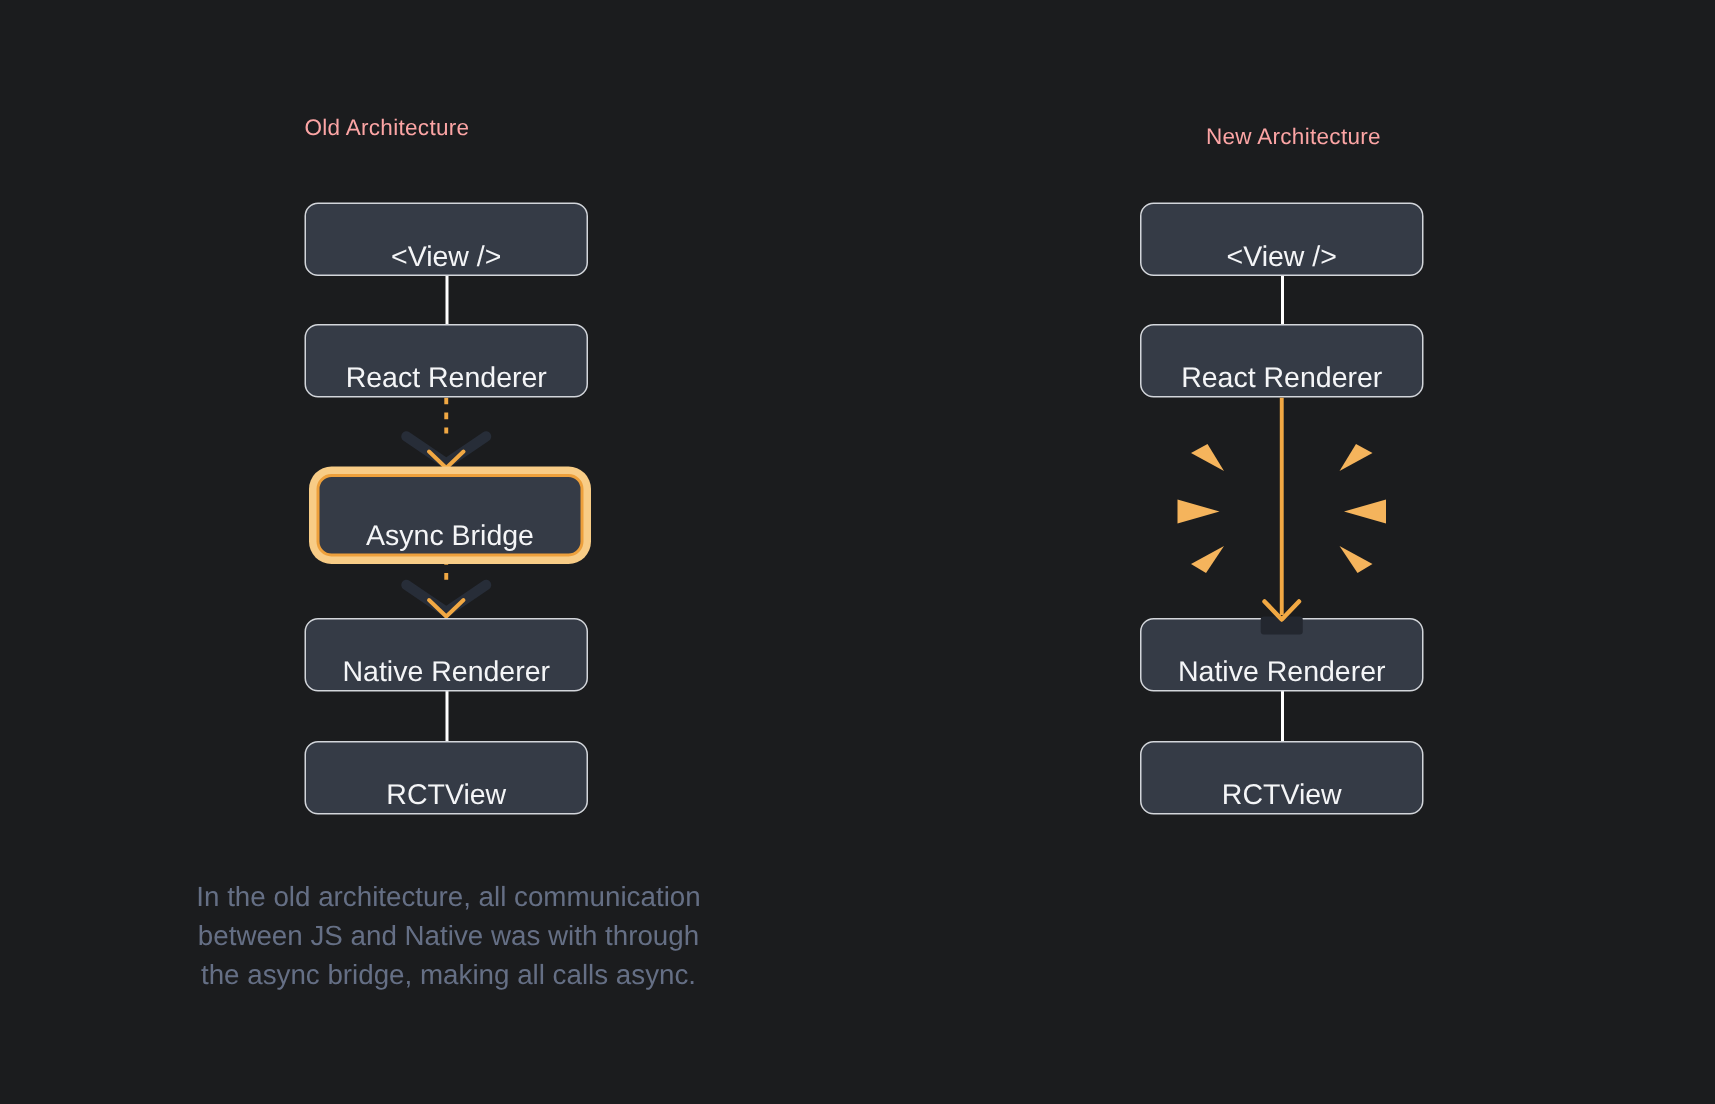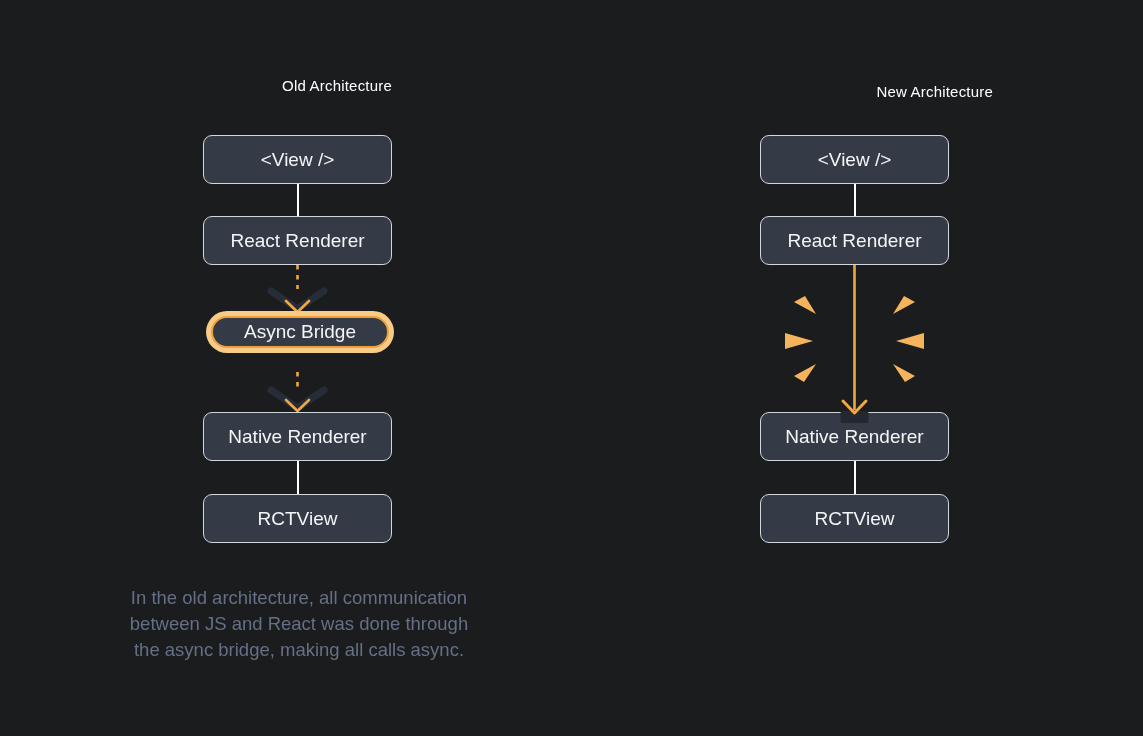--- a/index.html
+++ b/index.html
@@ -2,32 +2,32 @@
 <html><head>
 <meta charset="utf-8">
 <style>
   html,body { margin:0; padding:0; background:#1B1C1E; }
   .stage {
     position:relative; width:1143px; height:736px;
     background:#1B1C1E; overflow:hidden;
     font-family:"Liberation Sans", sans-serif;
   }
   .col-title {
-    position:absolute; width:189px; text-align:right;
-    font-size:15px; letter-spacing:.2px; color:#ffffff;
+    position:absolute; width:189px; text-align:left;
+    font-size:15px; letter-spacing:.2px; color:#fca5a5;
   }
   .node {
     position:absolute; width:189px; height:49px; box-sizing:border-box;
     background:#353B46; border:1.5px solid #D3D6DB; border-radius:9px;
-    display:flex; align-items:center; justify-content:center;
+    display:flex; align-items:flex-end; justify-content:center;
     color:#F4F5F7; font-size:19px; z-index:2;
   }
   .node.bridge {
-    left:211px; top:316px; width:178px; height:32px;
-    border:2px solid #EDA03C; border-radius:20px;
+    left:211px; top:316px; width:178px; height:55px;
+    border:2px solid #EDA03C; border-radius:10px;
     box-shadow:0 0 0 5px #F8CC86;
   }
   .conn {
     position:absolute; width:2px; background:#FFFFFF; z-index:1;
   }
   .arrow-svg { position:absolute; z-index:1; pointer-events:none; }
   .sync-svg  { position:absolute; z-index:3; pointer-events:none; }
   .caption {
     position:absolute; width:460px; text-align:center;
     font-size:18.5px; line-height:26px; color:#656F85;
@@ -71,21 +71,21 @@
     <span>Native Renderer</span>
   </div>
 
   <div class="conn" style="left:296.5px; top:460px; height:35px;"></div>
 
   <div class="node" style="left:203px; top:494px;">
     <span>RCTView</span>
   </div>
 
   <div class="caption" style="left:69px; top:585px;">In the old architecture, all communication
-between JS and React was done through
+between JS and Native was with through
 the async bridge, making all calls async.</div>
 
   <div class="col-title" style="left:804px; top:83px;">New Architecture</div>
 
   <div class="node" style="left:760px; top:135px;">
     <span>&lt;View /&gt;</span>
   </div>
 
   <div class="conn" style="left:853.5px; top:183px; height:34px;"></div>
 

